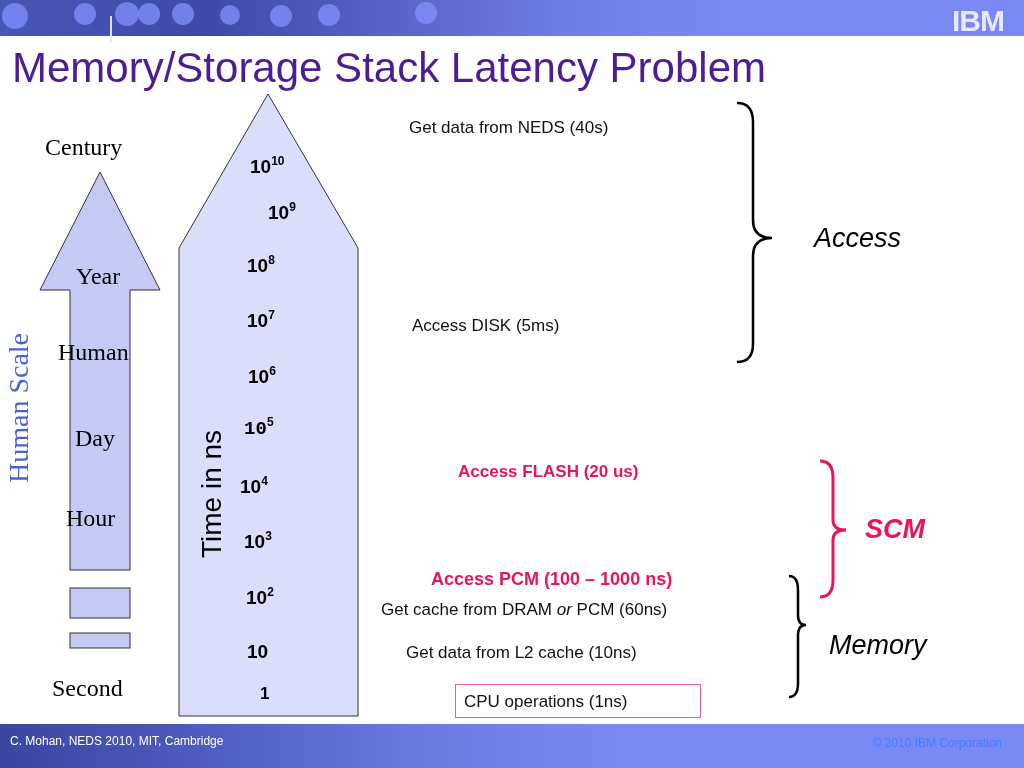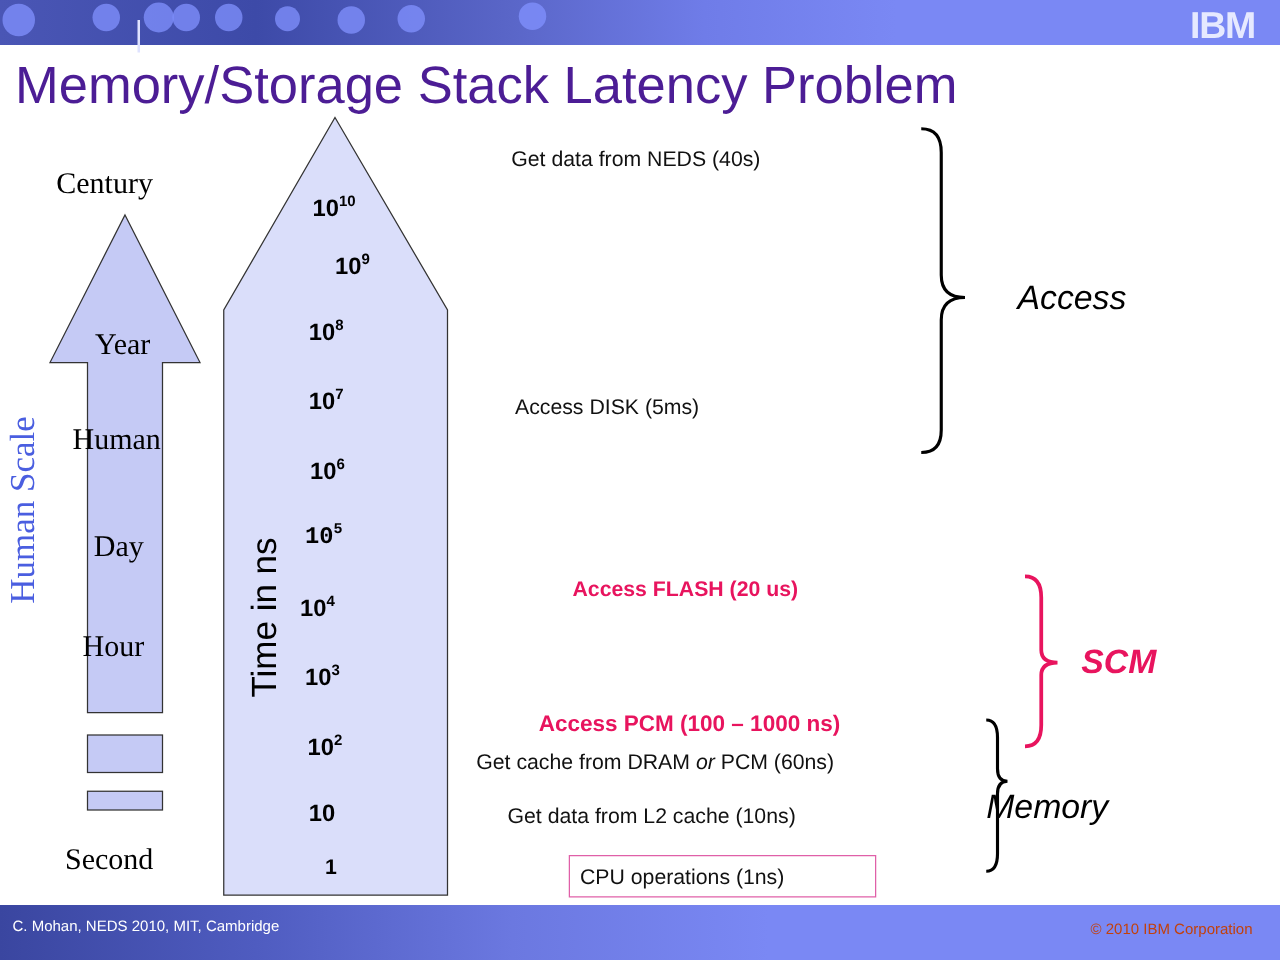--- a/index.html
+++ b/index.html
@@ -15,21 +15,21 @@
   .title { position:absolute; left:12px; top:44px; font-size:42px; color:#4c1d95; white-space:nowrap; }
   .serif { font-family:"Liberation Serif", serif; }
   .abs { position:absolute; white-space:nowrap; }
   .human-label { color:#000; font-size:24px; }
   .power { font-weight:bold; font-size:19px; color:#000; }
   .power sup { font-size:12px; vertical-align: 8px; }
   .desc { font-size:17px; color:#111; }
   .red { color:#e8145e; font-weight:bold; font-size:17px; }
   .cat { font-style:italic; font-size:27px; }
   .footer-left { position:absolute; left:10px; top:734px; font-size:12px; color:#fff; }
-  .footer-right { position:absolute; right:22px; top:736px; font-size:12px; color:#c2410c; }
+  .footer-right { position:absolute; right:22px; top:736px; font-size:12px; color:#3b82f6; }
   .cpu-box { position:absolute; left:455px; top:684px; width:246px; height:34px; border:1px solid #e060a8; box-sizing:border-box; }
 </style>
 </head>
 <body>
 
 <div class="header-band">
   <div class="dot" style="left:2px;top:3px;width:26px;height:26px;"></div>
   <div class="dot" style="left:74px;top:3px;width:22px;height:22px;"></div>
   <div class="dot" style="left:115px;top:2px;width:24px;height:24px;"></div>
   <div class="dot" style="left:138px;top:3px;width:22px;height:22px;"></div>
@@ -85,17 +85,17 @@
 <div class="abs desc" style="left:412px;top:316px;">Access  DISK   (5ms)</div>
 <div class="abs red" style="left:458px;top:462px;">Access FLASH (20 us)</div>
 <div class="abs red" style="left:431px;top:569px;font-size:18px;">Access  PCM (100 – 1000 ns)</div>
 <div class="abs desc" style="left:381px;top:600px;"><span>Get cache from DRAM </span><i>or</i><span> PCM (60ns)</span></div>
 <div class="abs desc" style="left:406px;top:643px;">Get data from L2 cache (10ns)</div>
 <div class="cpu-box"></div>
 <div class="abs desc" style="left:464px;top:692px;">CPU operations  (1ns)</div>
 
 <div class="abs cat" style="left:814px;top:223px;">Access</div>
 <div class="abs cat" style="left:865px;top:514px;color:#e8145e;font-weight:bold;">SCM</div>
-<div class="abs cat" style="left:789px;top:630px;">Memory</div>
+<div class="abs cat" style="left:829px;top:630px;">Memory</div>
 
 <div class="footer-band"></div>
 <div class="footer-left">C. Mohan, NEDS 2010, MIT, Cambridge</div>
 <div class="footer-right">© 2010 IBM Corporation</div>
 
 </body></html>

